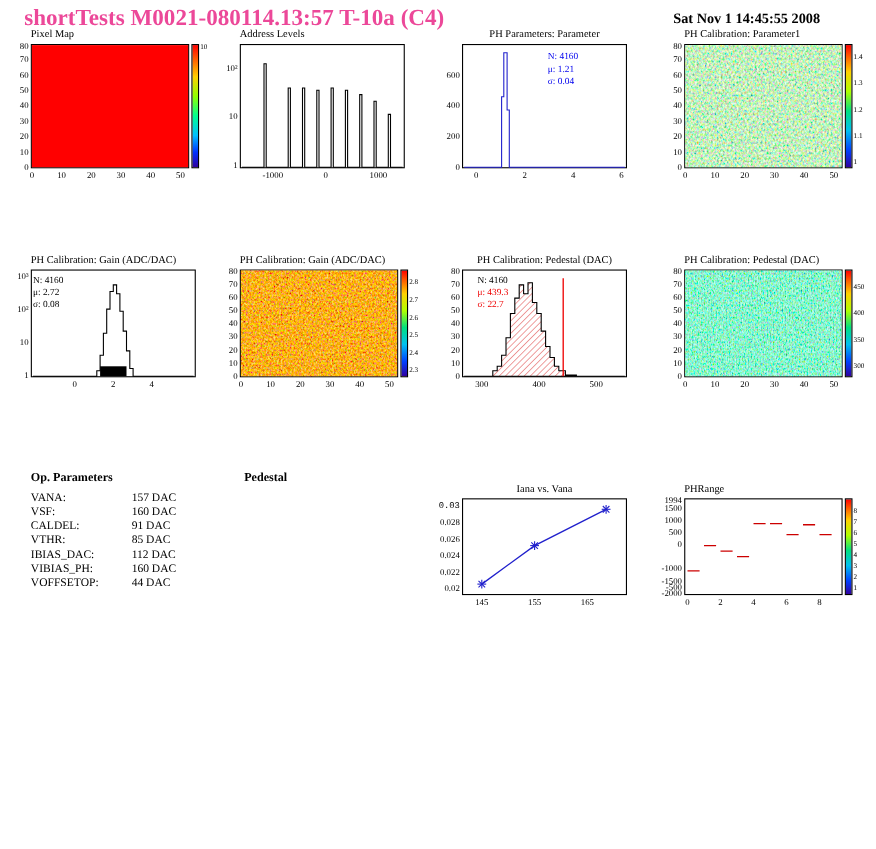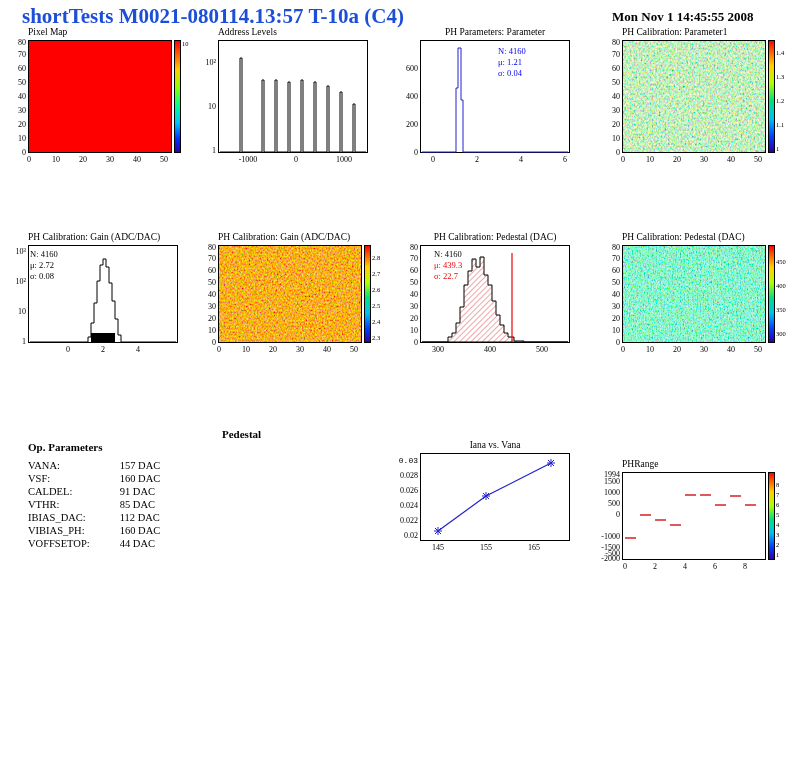--- a/index.html
+++ b/index.html
@@ -5,21 +5,21 @@
   html,body{margin:0;padding:0;}
   body{
     width:796px;height:772px;background:#ffffff;
     font-family:"Liberation Serif",serif;
     position:relative;overflow:hidden;
   }
   .hdr{position:absolute;top:4px;left:0;width:796px;height:26px;}
   .hdr .title{
     position:absolute;left:22px;top:0;
     font-family:"Liberation Serif",serif;
-    font-weight:bold;font-size:21px;color:#1d4ed8;letter-spacing:0px;
+    font-weight:bold;font-size:21px;color:#ec4899;letter-spacing:0px;
   }
   .hdr .date{
     position:absolute;left:612px;top:5px;
     font-family:"Liberation Serif",serif;
     font-weight:bold;font-size:13px;color:#000;
   }
 
   .panel{position:absolute;}
   .ptitle{
     position:absolute;top:-13px;left:0;
@@ -49,21 +49,21 @@
   .tbl td.k{padding-right:30px;}
   .tbl td.v{text-align:left;}
 
   svg{display:block;}
 </style>
 </head>
 <body>
 
 <div class="hdr">
   <div class="title">shortTests M0021-080114.13:57 T-10a (C4)</div>
-  <div class="date">Mon Nov  1 14:45:55 2008</div>
+  <div class="date">Sat Nov  1 14:45:55 2008</div>
 </div>
 
 <div class="panel" style="left:28px;top:40px;width:150px;height:113px;">
   <div class="ptitle">Pixel Map</div>
   <div class="frame" style="width:144px;height:113px;"></div>
   <div style="position:absolute;left:1px;top:1px;width:142px;height:111px;background:#ff0000;"></div>
 
   <div class="zbar" style="left:146px;top:0;width:7px;height:113px;background:linear-gradient(to top,#3000a0 0%,#0030ff 12%,#00c0ff 26%,#00ff90 42%,#90ff00 58%,#ffd000 74%,#ff6000 88%,#ff0000 100%);"></div>
   <div class="zlab" style="left:154px;top:3px;">10</div>
 
@@ -293,21 +293,21 @@
   <div class="tick ticky" style="left:-22px;width:20px;top:85px;">10</div>
   <div class="tick ticky" style="left:-22px;width:20px;top:73px;">20</div>
   <div class="tick ticky" style="left:-22px;width:20px;top:61px;">30</div>
   <div class="tick ticky" style="left:-22px;width:20px;top:49px;">40</div>
   <div class="tick ticky" style="left:-22px;width:20px;top:37px;">50</div>
   <div class="tick ticky" style="left:-22px;width:20px;top:25px;">60</div>
   <div class="tick ticky" style="left:-22px;width:20px;top:13px;">70</div>
   <div class="tick ticky" style="left:-22px;width:20px;top:2px;">80</div>
 </div>
 
-<div class="tbl" style="left:28px;top:428px;margin-top:13px;">
+<div class="tbl" style="left:28px;top:428px;">
   <h4>Op. Parameters</h4>
   <table>
     <tbody>
         <tr>
       <td class="k">VANA:</td>
       <td class="v">157 DAC</td>
     </tr>
     <tr>
       <td class="k">VSF:</td>
       <td class="v">160 DAC</td>
@@ -364,21 +364,21 @@
   <div class="tick tickx" style="left:66px;top:90px;">155</div>
   <div class="tick tickx" style="left:114px;top:90px;">165</div>
   <div class="tick ticky" style="left:-28px;width:26px;top:82px;">0.02</div>
   <div class="tick ticky" style="left:-28px;width:26px;top:67px;">0.022</div>
   <div class="tick ticky" style="left:-28px;width:26px;top:52px;">0.024</div>
   <div class="tick ticky" style="left:-28px;width:26px;top:37px;">0.026</div>
   <div class="tick ticky" style="left:-28px;width:26px;top:22px;">0.028</div>
   <div class="tick ticky" style="left:-28px;width:26px;top:7px;font-family:Liberation Mono, monospace;">0.03</div>
 </div>
 
-<div class="panel" style="left:622px;top:472px;width:150px;height:68px;">
+<div class="panel" style="left:622px;top:453px;width:150px;height:68px;">
   <div class="ptitle">PHRange</div>
   <div class="frame" style="width:144px;height:88px;"></div>
   <svg width="144" height="88" style="position:absolute;left:0;top:0;">
     <g stroke="#cc0000" stroke-width="1.3">
       <line x1="3" y1="66" x2="14" y2="66"></line>
       <line x1="18" y1="43" x2="29" y2="43"></line>
       <line x1="33" y1="48" x2="44" y2="48"></line>
       <line x1="48" y1="53" x2="59" y2="53"></line>
       <line x1="63" y1="23" x2="74" y2="23"></line>
       <line x1="78" y1="23" x2="89" y2="23"></line>

